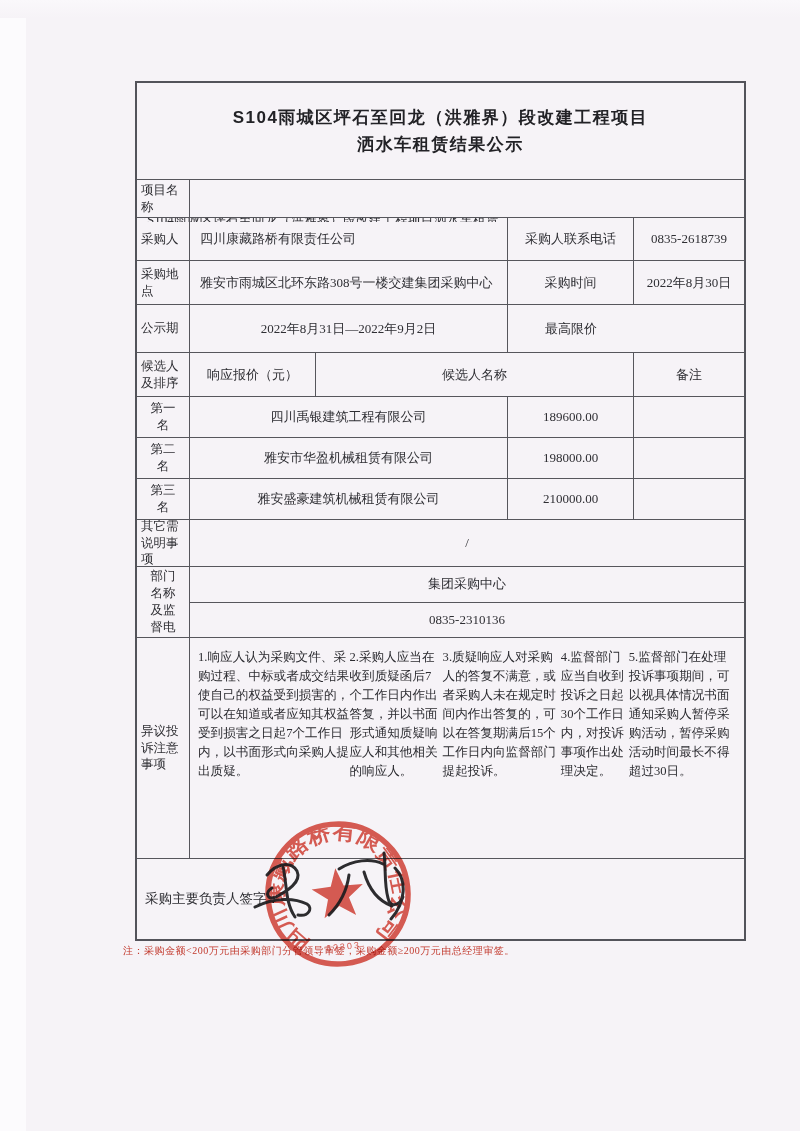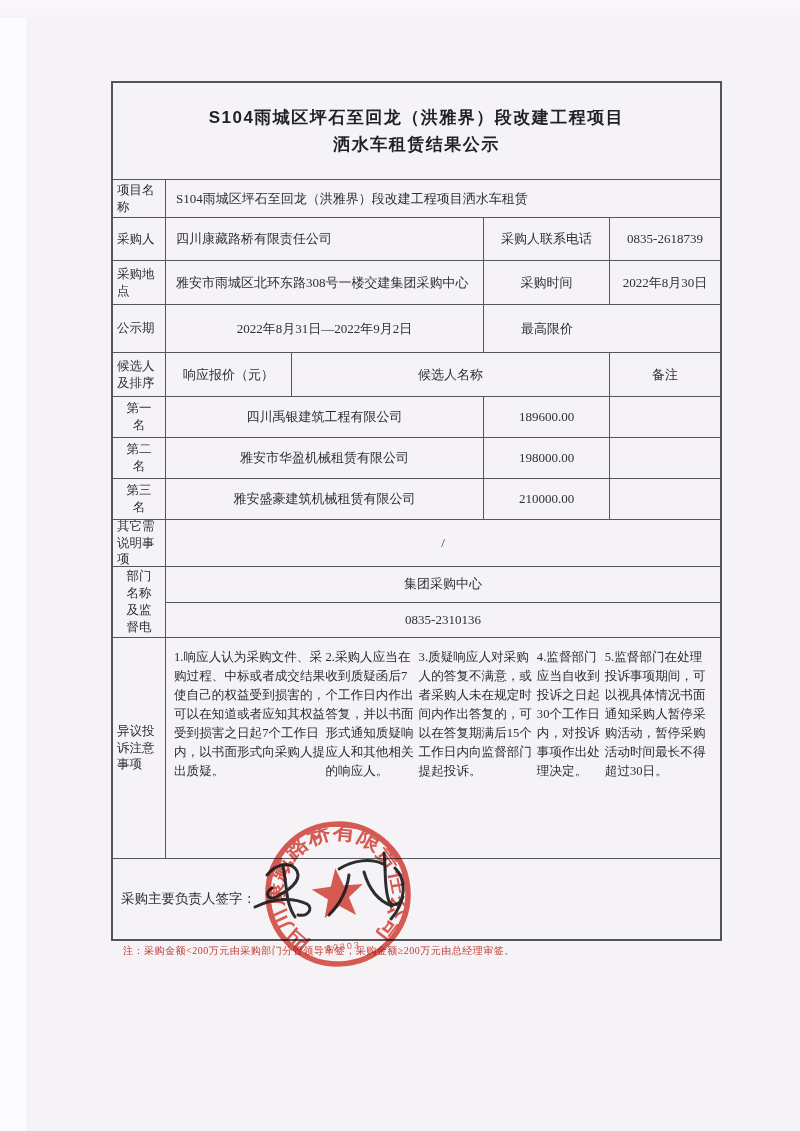--- a/index.html
+++ b/index.html
@@ -19,21 +19,21 @@
     position:absolute;left:0;top:0;width:26px;height:100%;
     background:#fcfbfd;
   }
   .scan-edge-top{
     position:absolute;left:0;top:0;width:100%;height:18px;
     background:linear-gradient(#faf8fb,#f6f3f7);
   }
 
   
   .doc-table{
-    position:absolute;left:111px;top:81px;width:611px;height:860px;
+    position:absolute;left:135px;top:81px;width:611px;height:860px;
     border:2px solid #53535a;
     box-sizing:border-box;
     display:flex;flex-direction:column;
     background:transparent;
   }
   .trow{display:flex;box-sizing:border-box;border-bottom:1px solid #56565c;}
   .trow:last-child{border-bottom:none;}
   .cell{
     box-sizing:border-box;border-right:1px solid #56565c;
     display:flex;align-items:center;
@@ -46,21 +46,21 @@
   .c-main{width:318px;flex:none;padding:2px 10px;}
   .c-sub{width:126px;flex:none;justify-content:center;text-align:center;padding:2px 4px;}
   .c-last{flex:1;justify-content:center;text-align:center;padding:2px 4px;}
   .c-merged{flex:1;padding:2px 10px;}
   .center-text{justify-content:center;text-align:center;}
 
   .r-title{height:97px;align-items:center;justify-content:center;}
   .title-block{width:100%;text-align:center;font-family:"Liberation Sans","DejaVu Sans",sans-serif;}
   .title-line{font-size:17px;font-weight:bold;letter-spacing:1.5px;line-height:27px;color:#222226;}
 
-  .r-project{height:38px;}
+  .r-project{height:38px;flex-direction:column;}
   .r-purchaser{height:43px;}
   .r-location{height:44px;}
   .r-publicity{height:48px;}
   .r-candhead{height:44px;}
   .r-cand{height:41px;}
   .r-other{height:47px;}
   .r-superv{height:71px;}
   .r-objection{height:221px;}
   .r-sign{height:80px;border-bottom:none;}
 

